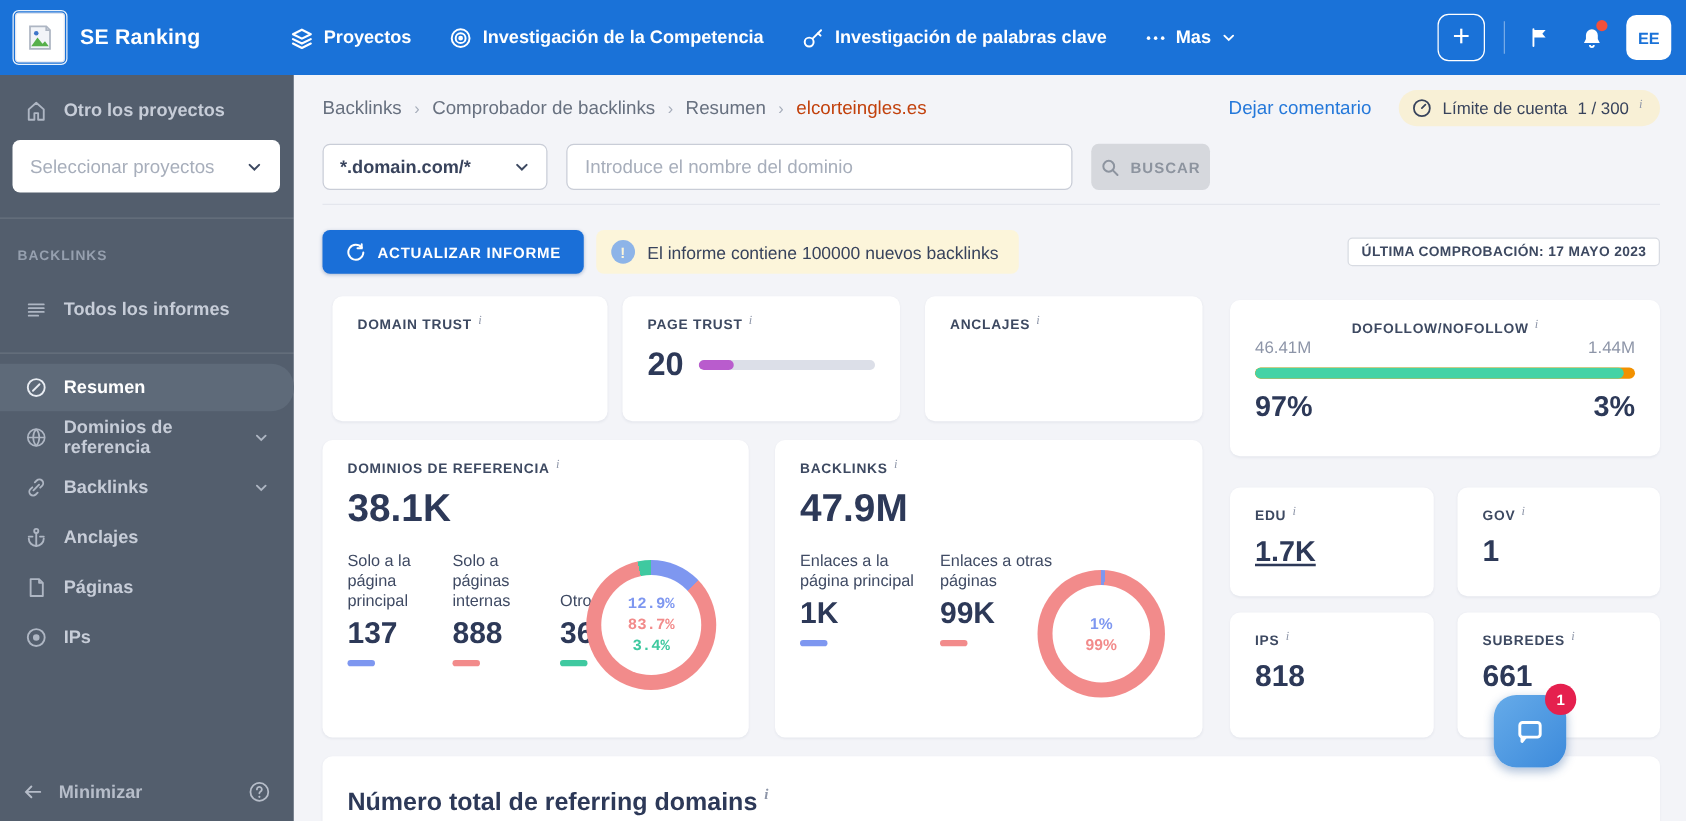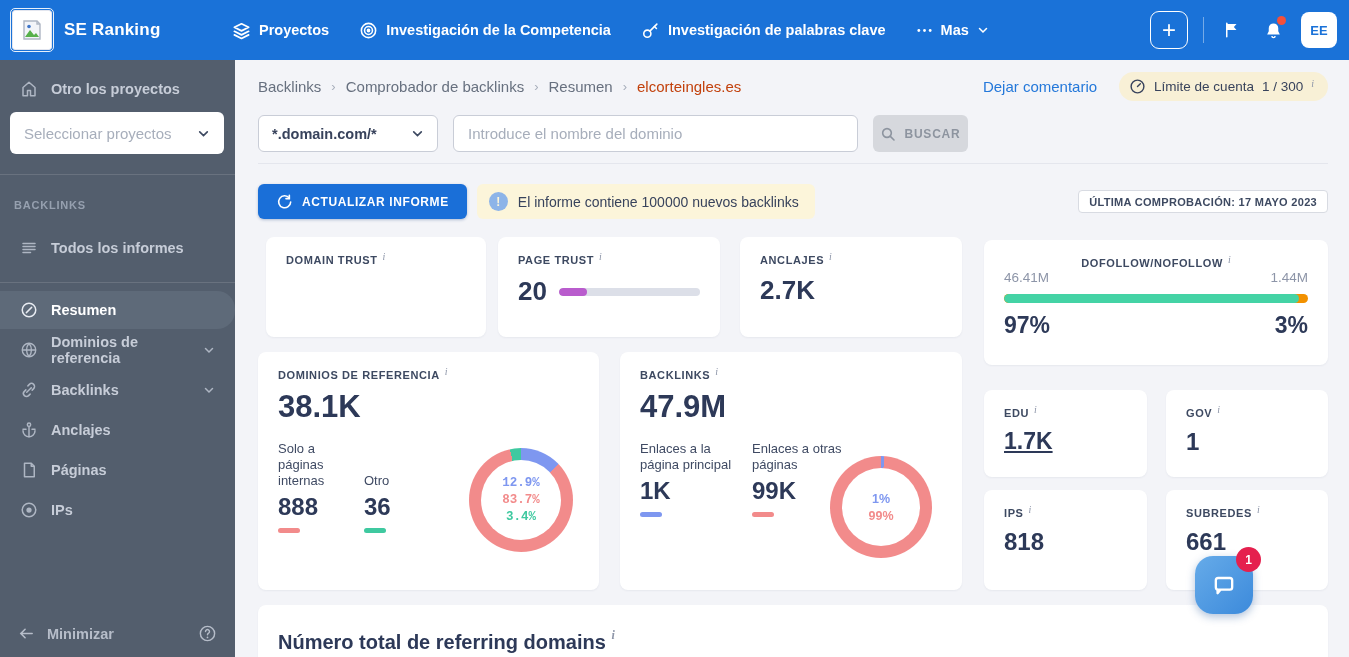--- a/index.html
+++ b/index.html
@@ -372,21 +372,20 @@
         <div class="fill" style="width: 20%; background: rgb(185, 92, 205);"></div>
       </div>
     </div>
   </div>
 
   <div class="card" style="left:505px; top:177px; width:222px; height:100px;">
     <div class="card-title">
         <span class="t">ANCLAJES</span>
         <span class="sup-i">i</span>
       </div>
-    <div class="big-val">2.7K</div>
   </div>
 
   <div class="card" style="left:749px; top:180px; width:344px; height:125px;">
     <div class="card-title df-title">
         <span class="t">DOFOLLOW/NOFOLLOW</span>
         <span class="sup-i">i</span>
       </div>
     <div class="df-totals">
       <span>46.41M</span>
       <span>1.44M</span>
@@ -400,20 +399,25 @@
     </div>
   </div>
 
   <div class="card" style="left:23px; top:292px; width:341px; height:238px;">
     <div class="card-title">
         <span class="t">DOMINIOS DE REFERENCIA</span>
         <span class="sup-i">i</span>
       </div>
     <div class="bigger-val">38.1K</div>
     <div class="stats-row">
+      <div class="stat" style="width:64px;">
+        <span class="stat-label">Solo a la página principal</span>
+        <span class="stat-val">137</span>
+        <span class="stat-chip" style="background: rgb(126, 151, 240);"></span>
+      </div>
       <div class="stat" style="width:66px;">
         <span class="stat-label">Solo a páginas internas</span>
         <span class="stat-val">888</span>
         <span class="stat-chip" style="background: rgb(242, 139, 139);"></span>
       </div>
       <div class="stat" style="width:42px;">
         <span class="stat-label">Otro</span>
         <span class="stat-val">36</span>
         <span class="stat-chip" style="background: rgb(63, 201, 160);"></span>
       </div>

